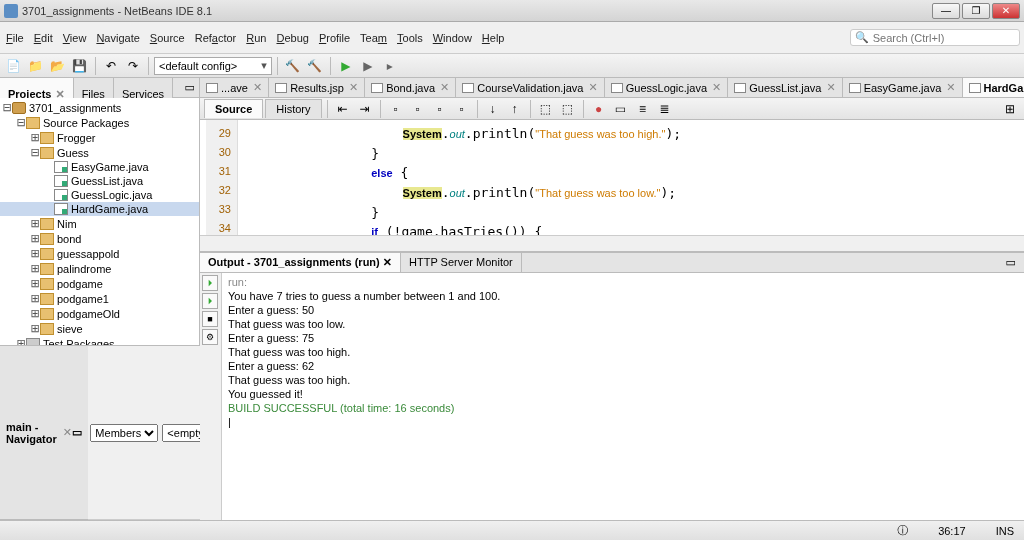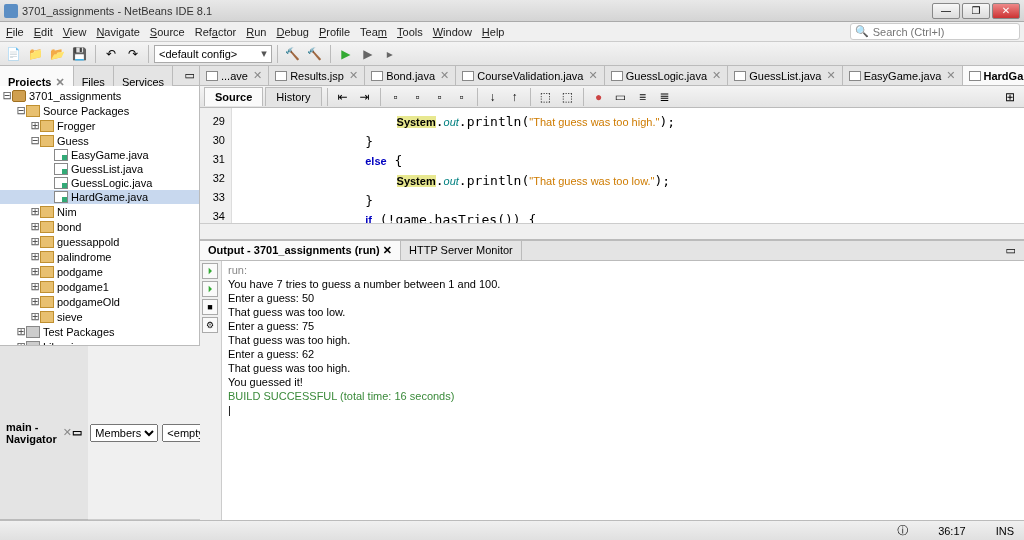--- a/index.html
+++ b/index.html
@@ -3,21 +3,21 @@
 <meta charset="utf-8">
 <style>
 * { margin:0; padding:0; box-sizing:border-box; font-family:Tahoma,Arial,sans-serif; font-size:11px; }
 body { background:#f0f0f0; width:1024px; height:540px; overflow:hidden; display:flex; flex-direction:column; }
 .titlebar { background:linear-gradient(#e8e8e8,#d4d4d4); height:22px; display:flex; align-items:center; padding:0 4px; border-bottom:1px solid #aaa; }
 .titlebar .icon { width:14px; height:14px; background:#5b8ec4; border-radius:2px; margin-right:4px; }
 .titlebar .title { flex:1; color:#333; }
 .titlebar .winbtns { display:flex; gap:2px; }
 .titlebar .winbtn { width:28px; height:16px; border:1px solid #888; background:linear-gradient(#f8f8f8,#dcdcdc); border-radius:2px; display:flex; align-items:center; justify-content:center; font-size:10px; }
 .titlebar .winbtn.close { background:linear-gradient(#e88,#c33); color:#fff; }
-.menubar { background:#f0f0f0; height:20px; display:flex; align-items:center; padding:0 4px; gap:6px; border-bottom:1px solid #ccc; }
+.menubar { background:#f0f0f0; height:32px; display:flex; align-items:center; padding:0 4px; gap:6px; border-bottom:1px solid #ccc; }
 .menuitem { padding:2px 2px; color:#222; cursor:pointer; }
 .menuitem u { text-decoration:underline; }
 .menubar .search { margin-left:auto; display:flex; align-items:center; gap:4px; width:170px; border:1px solid #ccc; background:#fff; padding:1px 4px; border-radius:3px; }
 .menubar .search input { border:none; outline:none; flex:1; color:#888; }
 .toolbar { background:linear-gradient(#f4f4f4,#e4e4e4); height:24px; display:flex; align-items:center; padding:0 4px; gap:2px; border-bottom:1px solid #bbb; }
 .tbtn { width:20px; height:20px; border:1px solid transparent; border-radius:2px; display:flex; align-items:center; justify-content:center; font-size:12px; }
 .tsep { width:1px; height:18px; background:#bbb; margin:0 3px; }
 .config-sel { border:1px solid #aaa; background:#fff; padding:1px 4px; height:18px; display:flex; align-items:center; gap:24px; }
 .config-sel::after { content:"▾"; color:#555; }
 .main { flex:1; display:flex; overflow:hidden; }
@@ -49,21 +49,21 @@
 .rightcol { flex:1; display:flex; flex-direction:column; overflow:hidden; }
 .editor-tabs { display:flex; background:#e4e4e4; height:20px; border-bottom:1px solid #bbb; align-items:stretch; overflow:hidden; }
 .etab { display:flex; align-items:center; padding:0 6px; border-right:1px solid #bbb; background:#e4e4e4; gap:3px; white-space:nowrap; }
 .etab.active { background:#fafafa; font-weight:bold; }
 .etab .fi { width:12px; height:10px; background:#fff; border:1px solid #888; }
 .etab .x { color:#888; margin-left:2px; }
 .editor-tb { display:flex; height:22px; background:linear-gradient(#f4f4f4,#e4e4e4); border-bottom:1px solid #bbb; align-items:center; padding:0 4px; gap:2px; }
 .srctab { padding:3px 10px; background:#fafafa; border:1px solid #bbb; border-bottom:none; font-weight:bold; }
 .srctab.inactive { background:#e4e4e4; font-weight:normal; }
 .editor-area { flex:0 0 115px; display:flex; background:#fff; position:relative; overflow:hidden; }
-.gutter { width:32px; background:#f0f0f0; border-right:1px solid #ddd; text-align:right; padding:4px 6px 0 0; color:#000000; font-family:Consolas,monospace; font-size:12px; line-height:19px; }
+.gutter { width:32px; background:#f0f0f0; border-right:1px solid #ddd; text-align:right; padding:4px 6px 0 0; color:#a16207; font-family:Consolas,monospace; font-size:12px; line-height:19px;margin-left:6px; }
 .code { flex:1; font-family:Consolas,monospace; font-size:13px; line-height:19px; padding:4px 0 0 8px; white-space:pre; overflow:hidden; }
 .kw { color:#0000c0; font-weight:bold; }
 .hl { background:#e8e890;font-weight:bold; }
 .it { font-style:italic; color:#008080; }
 .str { color:#ce7b00; }
 .editor-scroll { height:16px; background:#f0f0f0; border-top:1px solid #ccc; }
 .output-panel { flex:1; border-top:2px solid #bbb; display:flex; flex-direction:column; background:#f0f0f0; }
 .out-tabs { display:flex; background:#e4e4e4; height:20px; border-bottom:1px solid #bbb; }
 .otab { padding:3px 8px; border-right:1px solid #bbb; }
 .otab.active { background:#fafafa; font-weight:bold; }

